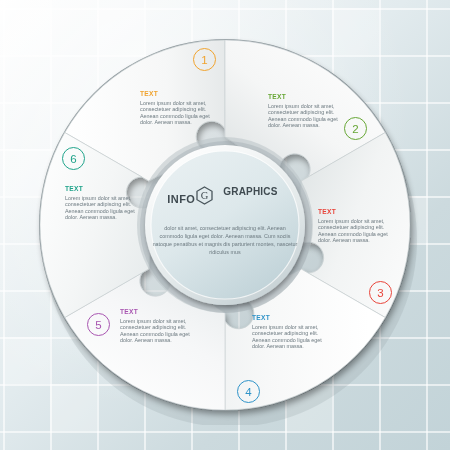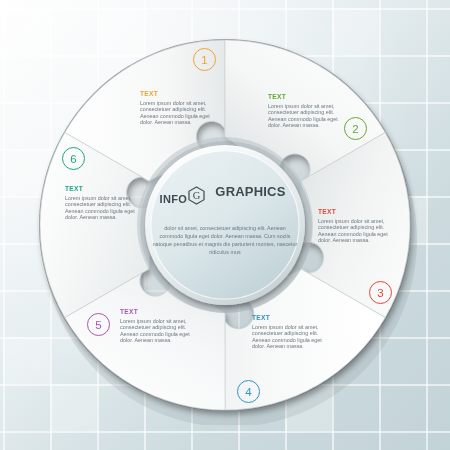--- a/index.html
+++ b/index.html
@@ -68,21 +68,21 @@
     position:absolute;left:176px;top:182px;width:98px;height:26px;
     display:flex;align-items:center;justify-content:center;gap:0px;
   }
   .hub-logo .info{
     font-size:11px;font-weight:bold;color:#3f4a50;letter-spacing:.4px;
     position:relative;top:4px;
   }
   .hub-logo .hexwrap{position:relative;width:17px;height:19px;margin:0 0 0 1px;}
   .hub-logo .hexwrap svg{position:absolute;left:0;top:0;}
   .hub-logo .graphics{
-    font-size:13px;font-weight:bold;color:#3f4a50;letter-spacing:.2px;
+    font-size:10px;font-weight:bold;color:#3f4a50;letter-spacing:.2px;
     position:relative;top:-4px;left:-5px;padding-left:32px;
   }
   .hub-title{
     position:absolute;left:155px;top:211px;width:140px;text-align:center;
     font-size:10.5px;color:#5d6d74;
   }
   .hub-body{
     position:absolute;left:152px;top:224px;width:146px;text-align:center;
     font-size:5.4px;line-height:1.5;color:#6d7a80;
   }

